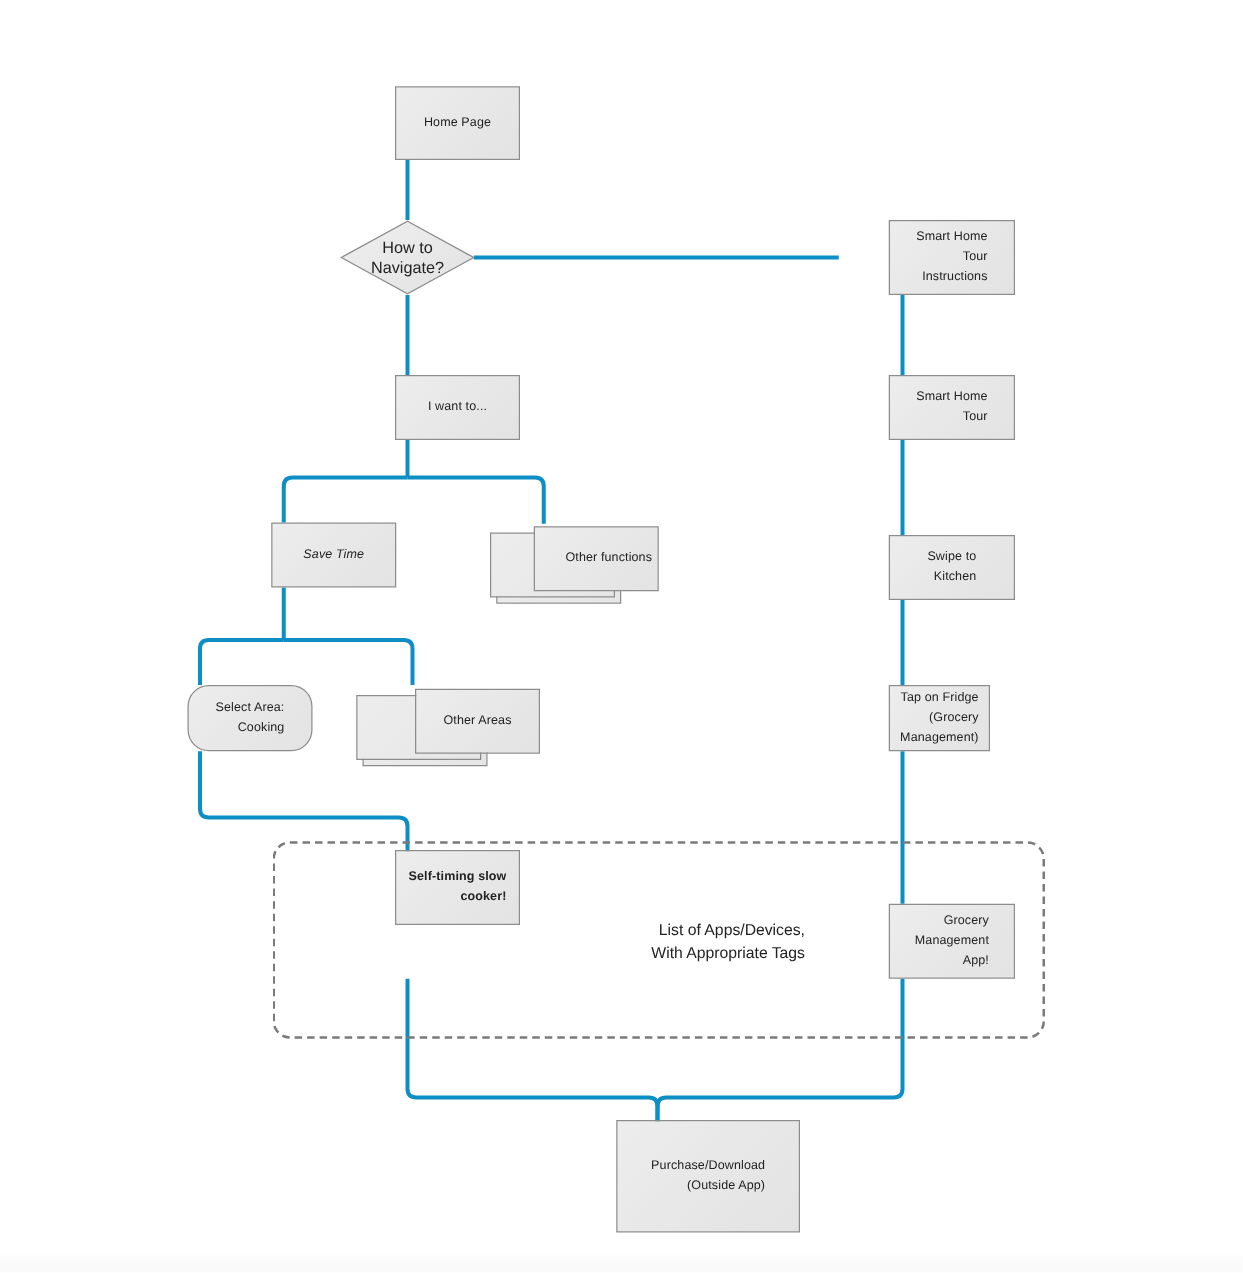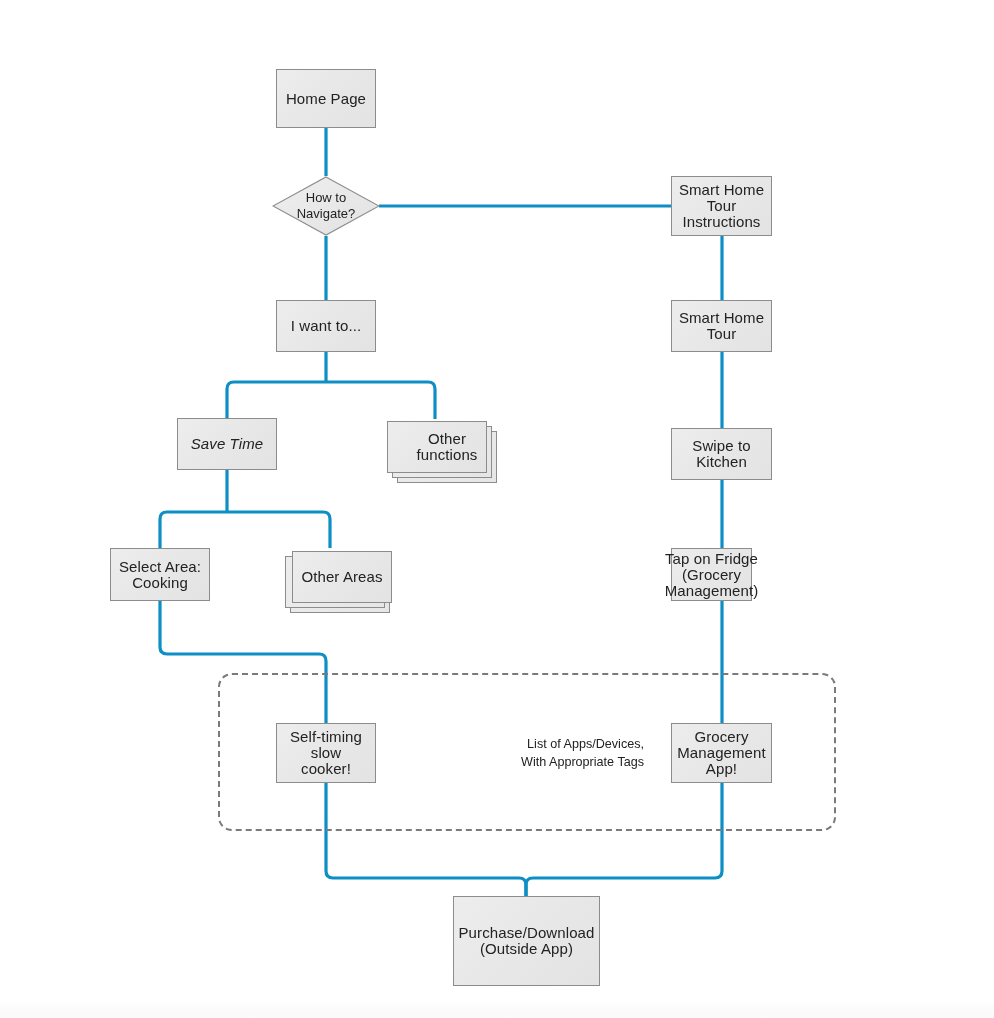--- a/index.html
+++ b/index.html
@@ -26,29 +26,30 @@
     width: 994px;
     height: 1018px;
     pointer-events: none;
   }
   .node {
     position: absolute;
     box-sizing: border-box;
     display: flex;
     align-items: center;
     justify-content: center;
-    text-align: center;
+    text-align: right;
     color: #222222;
-    font-size: 15px;
+    font-size: 10px;
     line-height: 16px;
     letter-spacing: 0.1px;
     background: linear-gradient(135deg, #ededed 0%, #e8e8e8 45%, #e3e3e3 100%);
     border: 1px solid #8c8c8c;
     z-index: 5;
     white-space: pre-line;
+    margin-left: 40px;
   }
   .stack-layer {
     position: absolute;
     box-sizing: border-box;
     background: linear-gradient(135deg, #ededed 0%, #e6e6e6 100%);
     border: 1px solid #8c8c8c;
     z-index: 3;
   }
   .diamond-wrap {
     position: absolute;
@@ -154,28 +155,28 @@
   </div>
 
   <div class="node" style="left:276px; top:300px; width:100px; height:52px;">I want to...</div>
 
   <div class="node" style="left:177px; top:418px; width:100px; height:52px;font-style:italic;">Save Time</div>
 
   <div class="stack-layer" style="left:397px; top:431px; width:100px; height:52px; z-index:2;"></div>
   <div class="stack-layer" style="left:392px; top:426px; width:100px; height:52px; z-index:3;"></div>
   <div class="node" style="left:387px; top:421px; width:100px; height:52px; z-index:4;padding-left:20px;">Other functions</div>
 
-  <div class="node" style="left:110px; top:548px; width:100px; height:53px;">Select Area:
+  <div class="node" style="left:110px; top:548px; width:100px; height:53px;border-radius:17px;">Select Area:
 Cooking</div>
 
   <div class="stack-layer" style="left:290px; top:561px; width:100px; height:52px; z-index:2;"></div>
   <div class="stack-layer" style="left:285px; top:556px; width:100px; height:52px; z-index:3;"></div>
   <div class="node" style="left:292px; top:551px; width:100px; height:52px; z-index:4;">Other Areas</div>
 
-  <div class="node" style="left:276px; top:723px; width:100px; height:60px;">Self-timing slow
+  <div class="node" style="left:276px; top:680px; width:100px; height:60px;font-weight:bold;">Self-timing slow
 cooker!</div>
 
   <div class="node" style="left:671px; top:176px; width:101px; height:60px;">Smart Home
 Tour
 Instructions</div>
 
   <div class="node" style="left:671px; top:300px; width:101px; height:52px;">Smart Home
 Tour</div>
 
   <div class="node" style="left:671px; top:428px; width:101px; height:52px;">Swipe to

